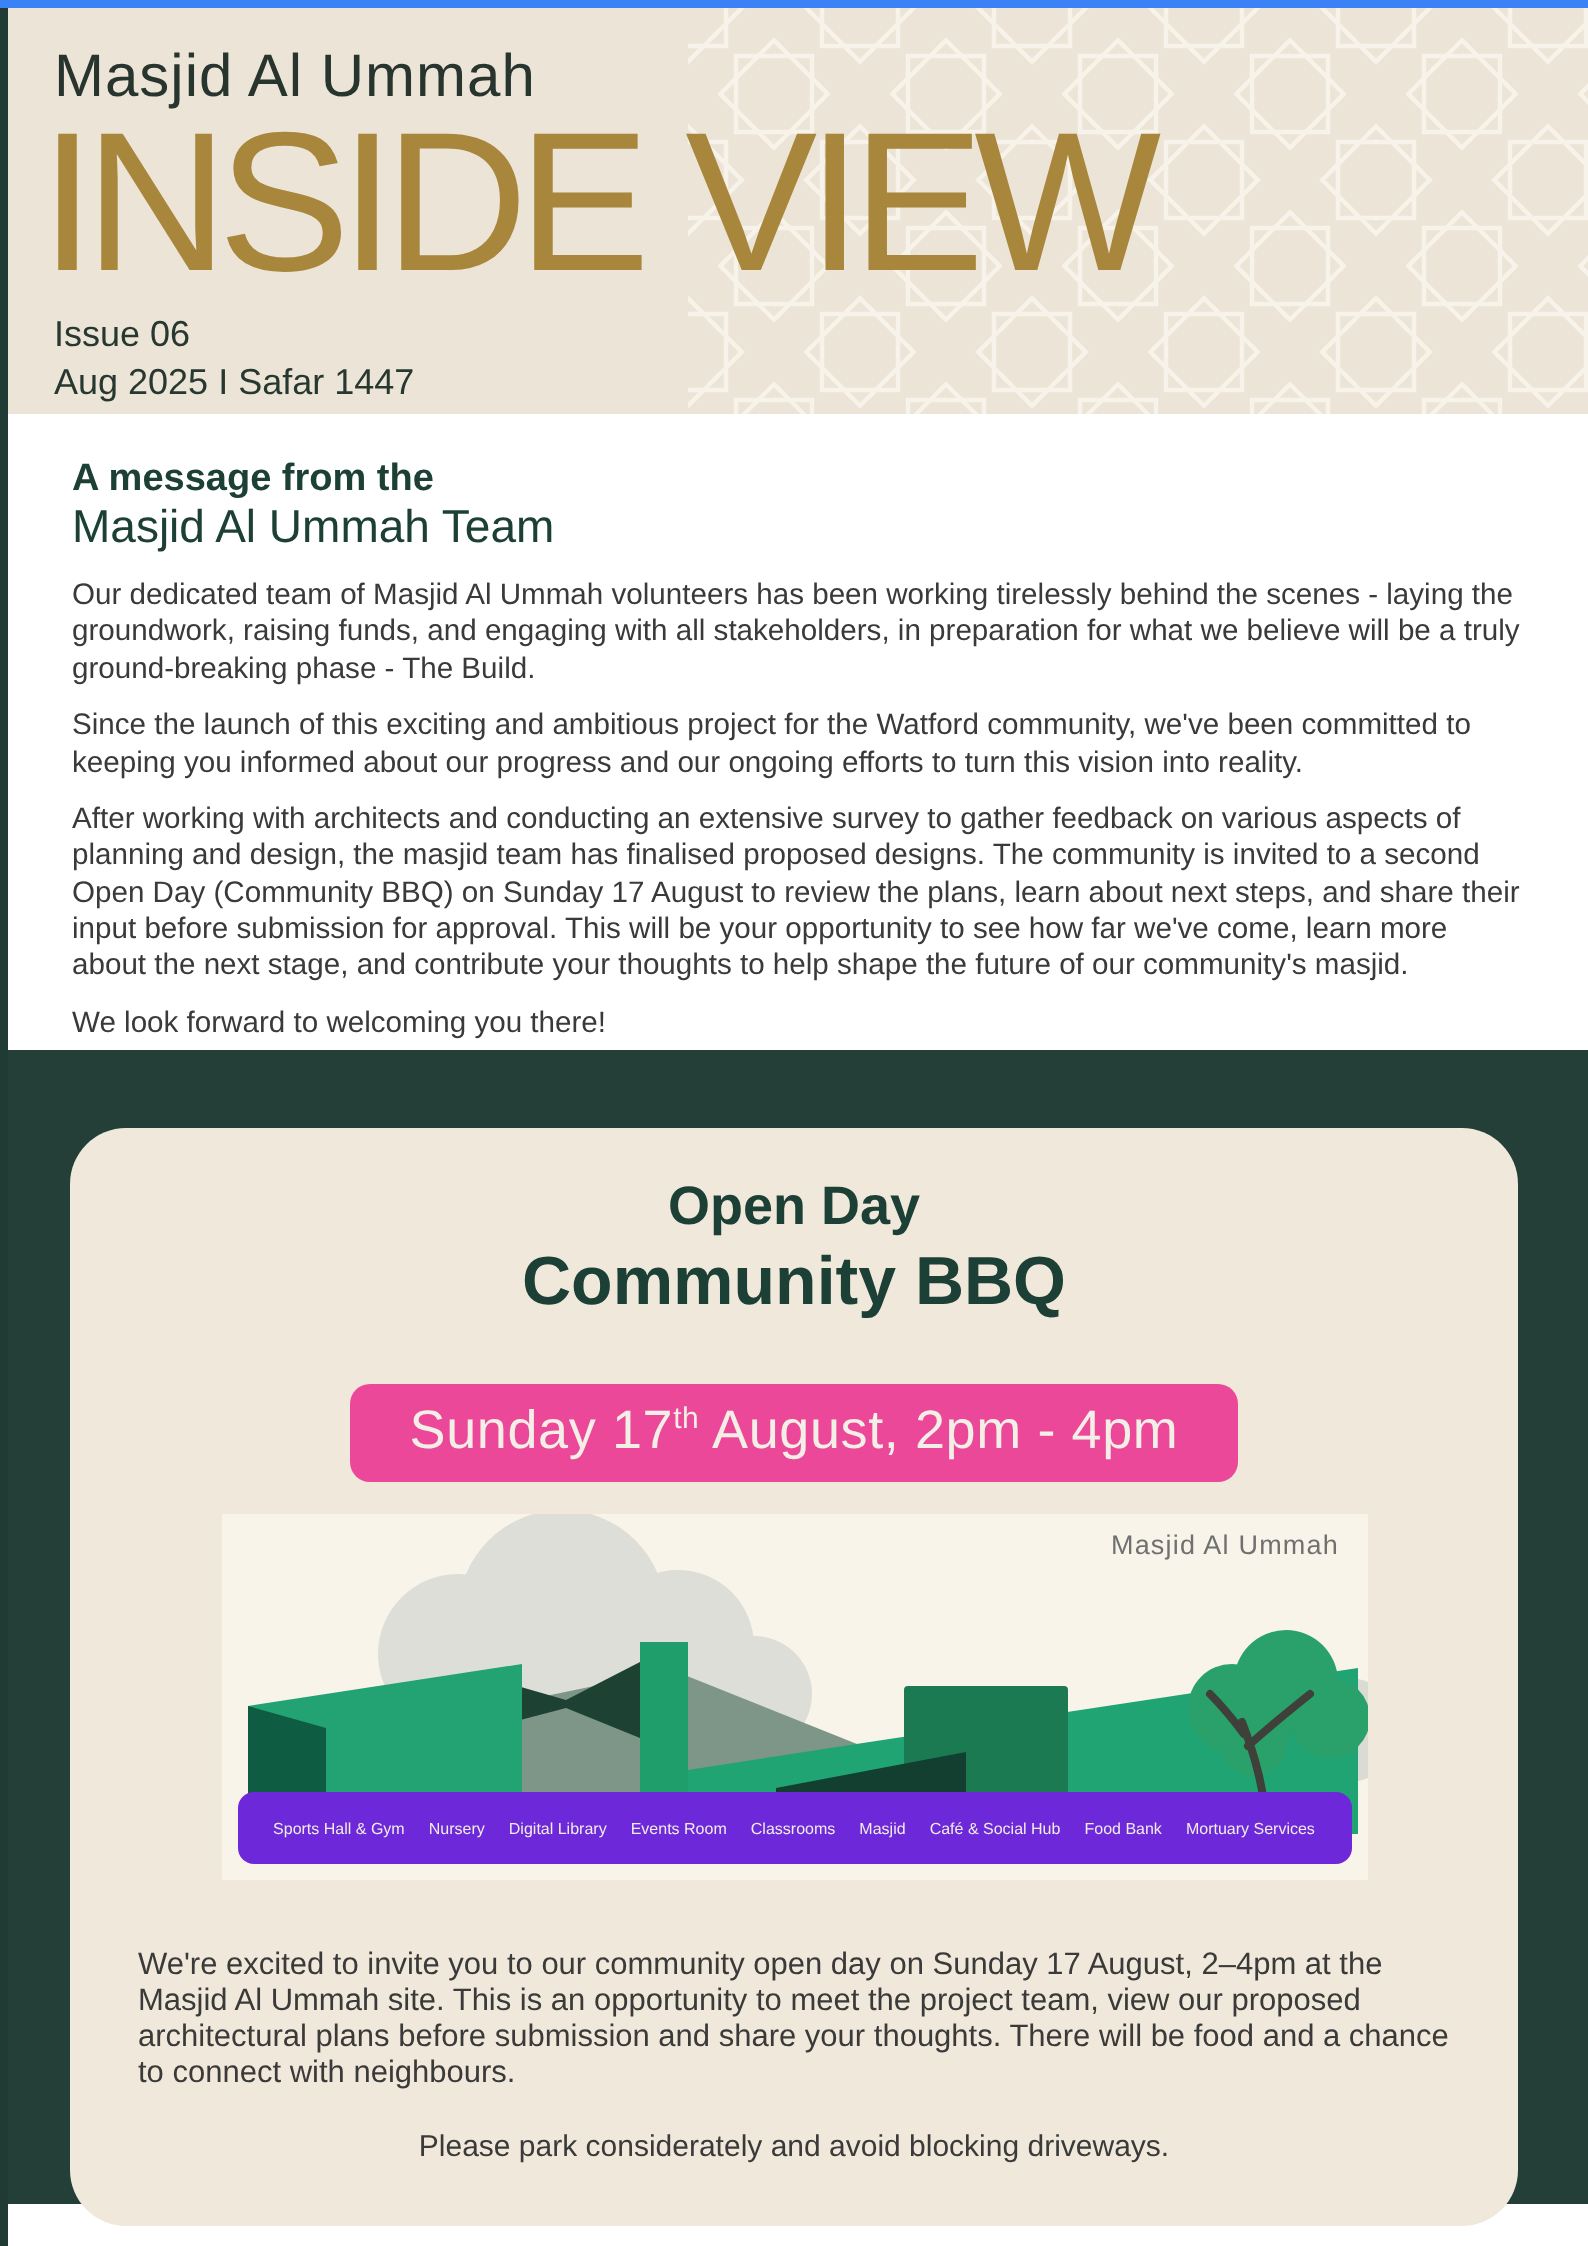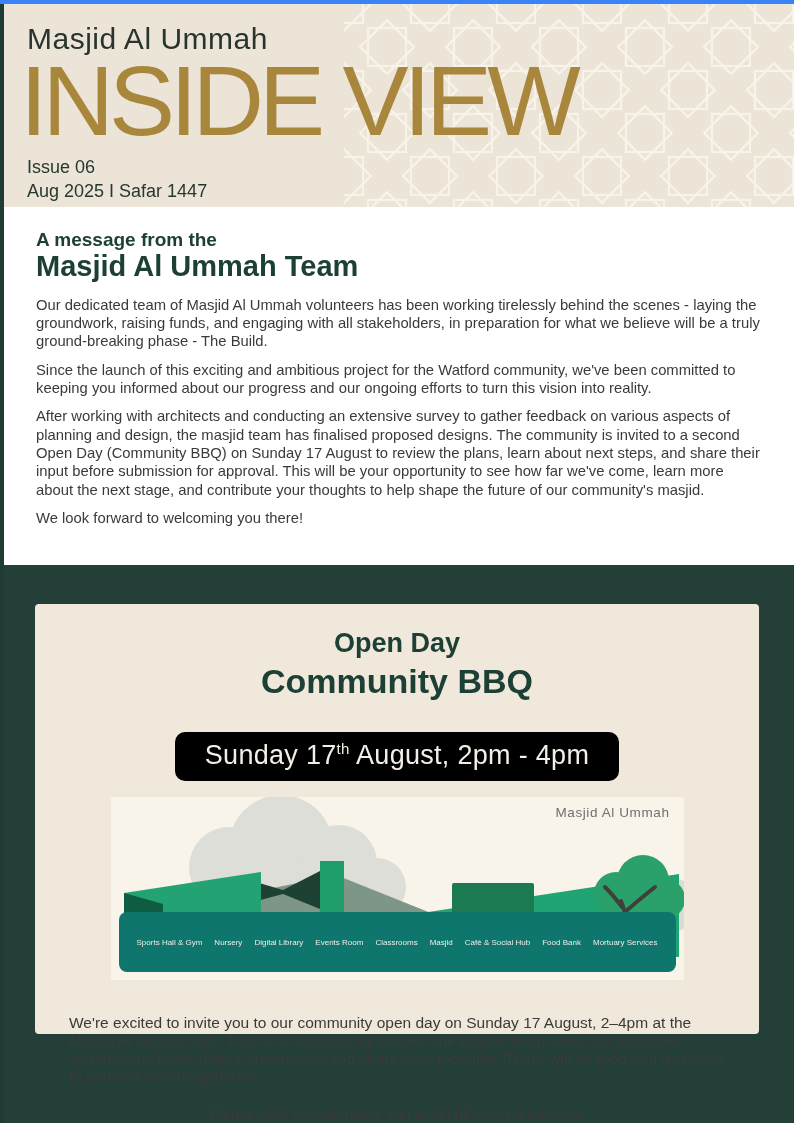--- a/index.html
+++ b/index.html
@@ -17,45 +17,45 @@
     position:absolute; left:27px; top:18px; font-size:30px; font-weight:500;
     color:#28352e; letter-spacing:0.5px; z-index:2;
   }
   .masthead-title {
     position:absolute; left:20px; top:50px; font-size:99px; font-weight:400;
     color:#a8873c; letter-spacing:-5px; line-height:0.95; white-space:nowrap; z-index:2;
   }
   .issue-block { position:absolute; left:27px; top:152px; font-size:18px; color:#273831; line-height:1.32; z-index:2; }
 
   
-  .message-section { box-sizing:border-box; height:358px; padding:22px 32px 0 36px; background:#ffffff; }
+  .message-section { box-sizing:border-box; height:318px; padding:22px 32px 0 36px; background:#ffffff; }
   .msg-line1 { margin:0; font-size:19px; font-weight:700; color:#1d4036; line-height:1.15; }
-  .msg-line2 { margin:0 0 13px 0; font-size:29px; font-weight:700; color:#1d4036; line-height:1.1; }
+  .msg-line2 { margin:0 0 13px 0; font-size:23px; font-weight:400; color:#1d4036; line-height:1.1; }
   .message-section p { margin:0 0 10px 0; font-size:14.8px; line-height:1.24; color:#3a3a3a; max-width:728px; }
 
   
   .event-section { box-sizing:border-box; height:577px; background:#233f37; padding:39px 35px 0 35px; }
   .event-card {
-    box-sizing:border-box; height:430px; background:#f0e8da; border-radius:4px;
+    box-sizing:border-box; height:549px; background:#f0e8da; border-radius:28px;
     padding:20px 34px; text-align:center; position:relative;
   }
   .event-title1 { margin:4px 0 0 0; font-size:27px; font-weight:700; color:#1d4036; line-height:1.15; }
   .event-title2 { margin:3px 0 16px 0; font-size:34px; font-weight:700; color:#1d4036; line-height:1.15; }
   .pill {
-    display:inline-block; margin-top:15px; background:#000000; color:#f3efe6;
+    display:inline-block; margin-top:15px; background:#ec4899; color:#f3efe6;
     border-radius:10px; padding:8px 30px 10px 30px; font-size:27px; letter-spacing:0.3px;
   }
   .pill sup { font-size:15px; }
 
   .illustration { position:relative; width:573px; height:183px; margin:16px auto 0 auto; background:#f8f4ea; }
   .illustration svg { display:block; }
   .illus-caption { position:absolute; top:8px; right:14px; font-size:13.5px; color:#707070; letter-spacing:0.6px; }
   .facilities-bar {
-    position:absolute; left:8px; right:8px; bottom:8px; height:30px; background:#0f766e;
-    border-radius:8px; display:flex; align-items:center; justify-content:space-evenly; padding:15px 6px;
+    position:absolute; left:8px; right:8px; bottom:8px; height:30px; background:#6d28d9;
+    border-radius:8px; display:flex; align-items:center; justify-content:space-evenly; padding:3px 6px;
   }
   .facility { font-size:8px; color:#f0ede6; white-space:nowrap; }
 
   .event-body { margin:34px 0 0 0; text-align:left; font-size:15.5px; line-height:1.16; color:#3a3a3a; }
   .event-note { margin:19px 0 0 0; text-align:center; font-size:15px; color:#3a3a3a; }
 </style>
 </head>
 <body>
 
 <div class="page">

